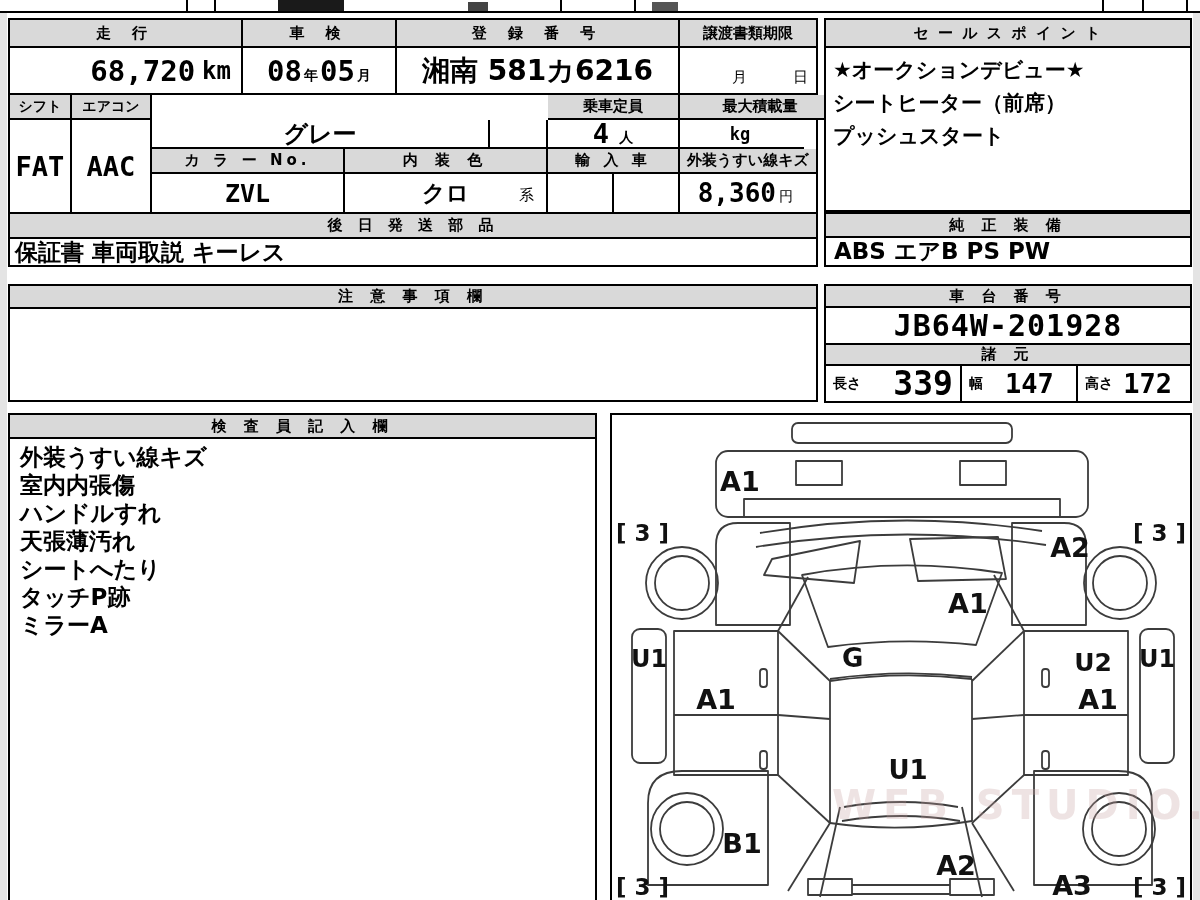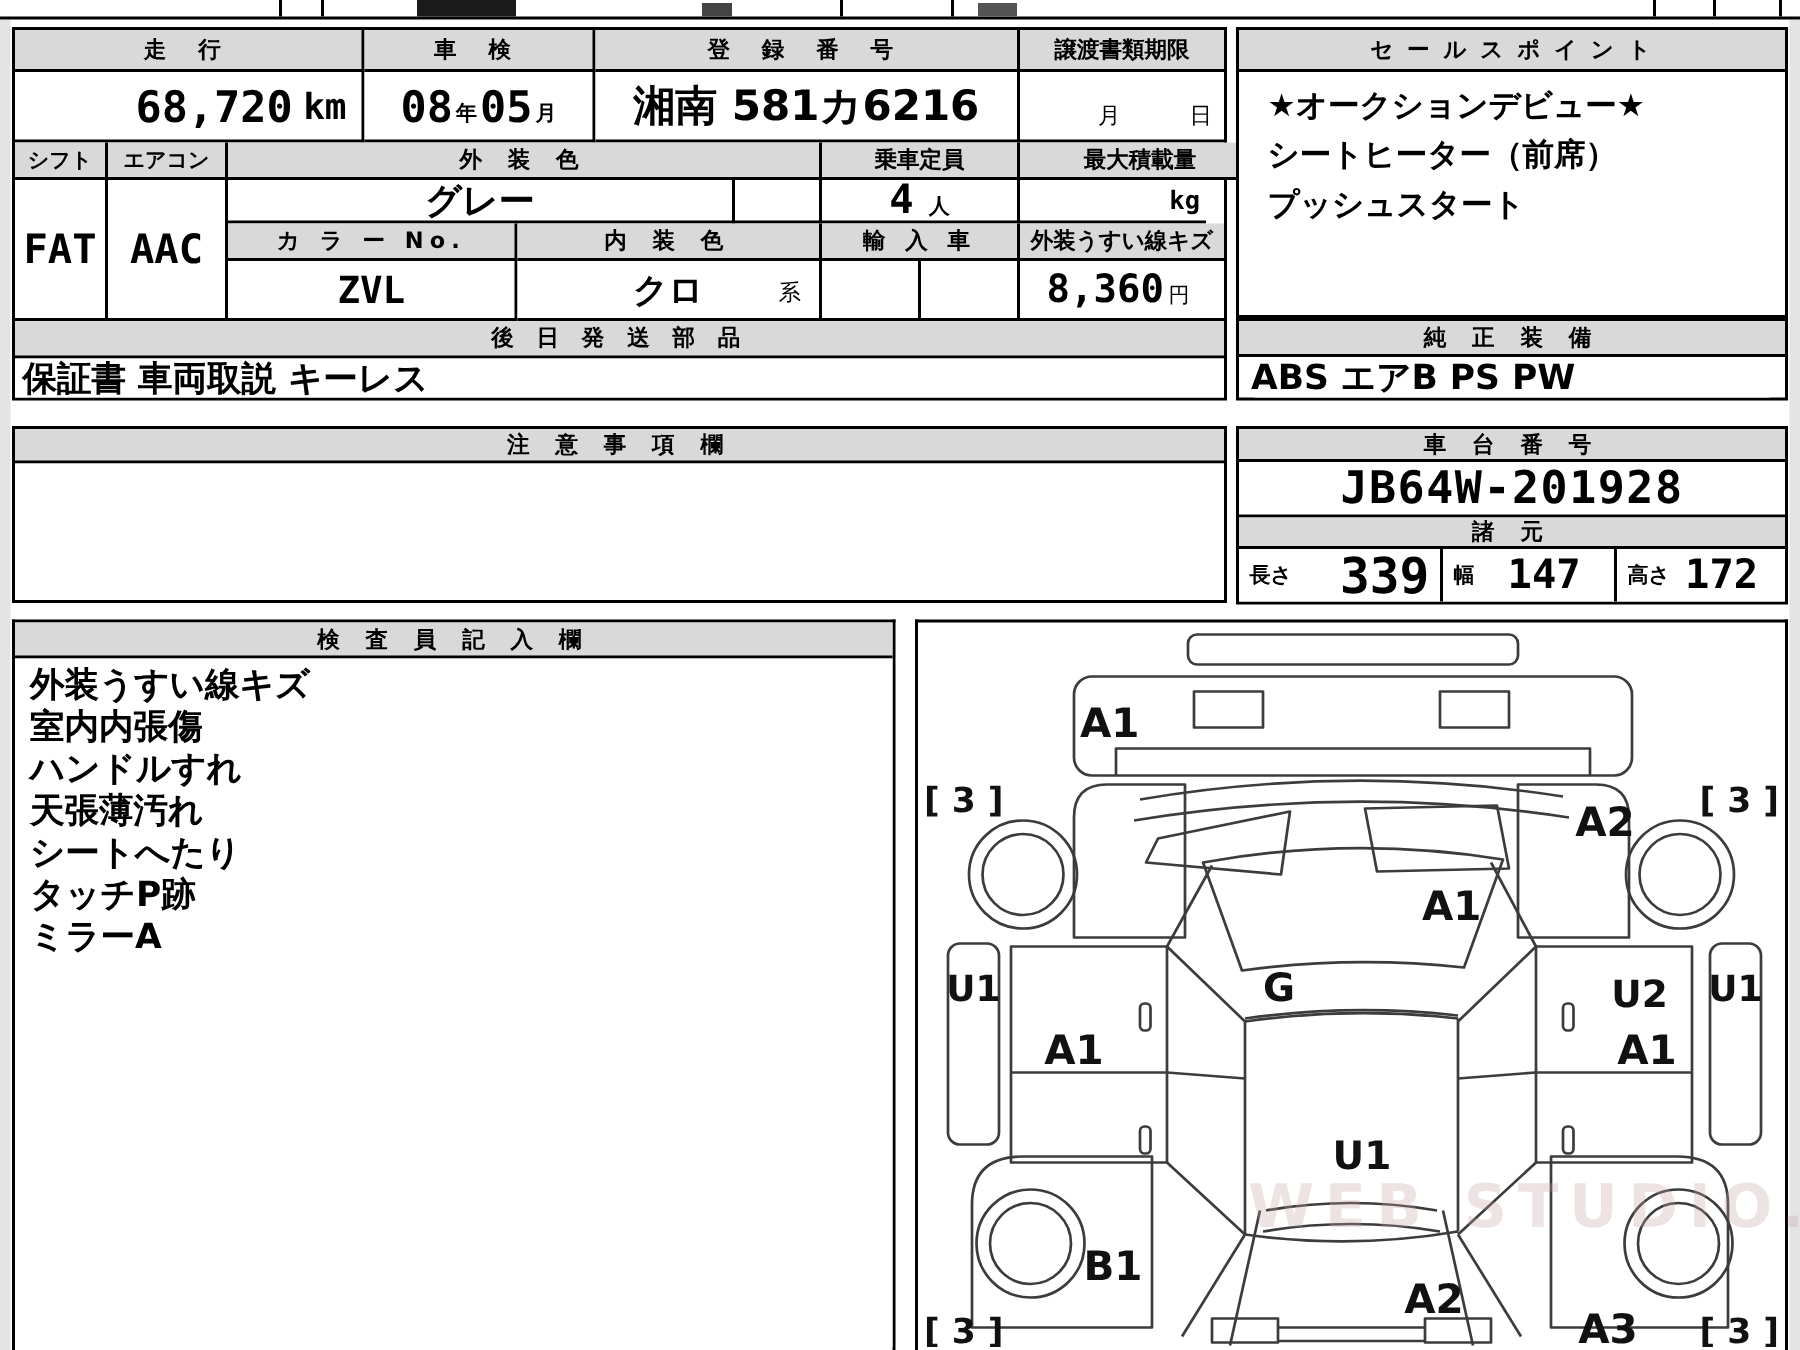--- a/index.html
+++ b/index.html
@@ -14,21 +14,21 @@
   .hdr{background:#d9d9d9;display:flex;align-items:center;justify-content:center;
        font-size:15px;font-weight:bold;white-space:pre;}
   .val{display:flex;align-items:center;}
   .center{justify-content:center;}
   .right{justify-content:flex-end;}
   .num{font-family:"DejaVu Sans Mono","DejaVu Sans",monospace;}
   .b{font-weight:bold;}
   .vline{position:absolute;width:2px;background:#000;}
   .blob{position:absolute;background:#1a1a1a;}
   .noteline{font-size:23px;font-weight:bold;line-height:28px;padding-left:10px;white-space:nowrap;}
-  .salesline{font-size:21px;font-weight:bold;line-height:33px;padding-left:7px;white-space:nowrap;margin-left:12px;}
+  .salesline{font-size:21px;font-weight:bold;line-height:33px;padding-left:7px;white-space:nowrap;}
   svg text{font-family:"DejaVu Sans",sans-serif;font-weight:bold;fill:#111;}
   .wm{position:absolute;font-size:40px;font-weight:bold;letter-spacing:7px;
       color:rgba(200,162,162,0.30);white-space:nowrap;z-index:6;}
 </style>
 </head>
 <body>
 
 <div id="canvas">
 
   <div class="edgeband" style="left:0;top:12;width:7px;height:900px;top:12px;"></div>
@@ -67,40 +67,39 @@
     <div class="c val center" style="left:387px;top:28px;width:283px;height:47px;">
       <span class="b" style="font-size:28px;white-space:nowrap;">湘南 581カ6216</span>
     </div>
     <div class="c val last" style="left:670px;top:28px;width:136px;height:47px;">
       <span style="font-size:15px;margin:14px 0 0 52px;">月</span>
       <span style="font-size:15px;margin:14px 0 0 46px;">日</span>
     </div>
 
     <div class="c hdr" style="left:0;top:75px;width:62px;height:25px;font-size:14px;">シフト</div>
     <div class="c hdr" style="left:62px;top:75px;width:80px;height:25px;font-size:14px;">エアコン</div>
-    <div class="c hdr" style="left:142px;top:75px;width:396px;height:25px;letter-spacing:6px;">外 装 色</div>
     <div class="c hdr" style="left:538px;top:75px;width:132px;height:25px;">乗車定員</div>
     <div class="c hdr last" style="left:670px;top:75px;width:160px;height:25px;">最大積載量</div>
 
     <div class="c val center" style="left:0;top:100px;width:62px;height:94px;">
       <span class="num b" style="font-size:27px;">FAT</span>
     </div>
     <div class="c val center" style="left:62px;top:100px;width:80px;height:94px;">
       <span class="num b" style="font-size:27px;">AAC</span>
     </div>
 
     <div class="c val center" style="left:142px;top:100px;width:338px;height:29px;">
       <span class="b" style="font-size:24px;">グレー</span>
     </div>
     <div class="c" style="left:480px;top:100px;width:58px;height:29px;"></div>
     <div class="c val center" style="left:538px;top:100px;width:132px;height:29px;">
       <span class="num b" style="font-size:27px;">4</span>
       <span class="b" style="font-size:14px;margin:8px 0 0 10px;">人</span>
     </div>
-    <div class="c val right last" style="left:670px;top:100px;width:124px;height:29px;padding-right:4px;">
+    <div class="c val right last" style="left:670px;top:100px;width:124px;height:29px;padding-right:4px;justify-content:center;">
       <span class="num b" style="font-size:17px;">kg</span>
     </div>
 
     <div class="c hdr" style="left:142px;top:129px;width:193px;height:25px;letter-spacing:4px;">カ ラ ー No.</div>
     <div class="c hdr" style="left:335px;top:129px;width:203px;height:25px;letter-spacing:6px;">内 装 色</div>
     <div class="c hdr" style="left:538px;top:129px;width:132px;height:25px;letter-spacing:4px;">輸 入 車</div>
     <div class="c hdr last" style="left:670px;top:129px;width:136px;height:25px;">外装うすい線キズ</div>
 
     <div class="c val center bot" style="left:142px;top:154px;width:193px;height:40px;border-bottom:2px solid #000;">
       <span class="num b" style="font-size:25px;">ZVL</span>

